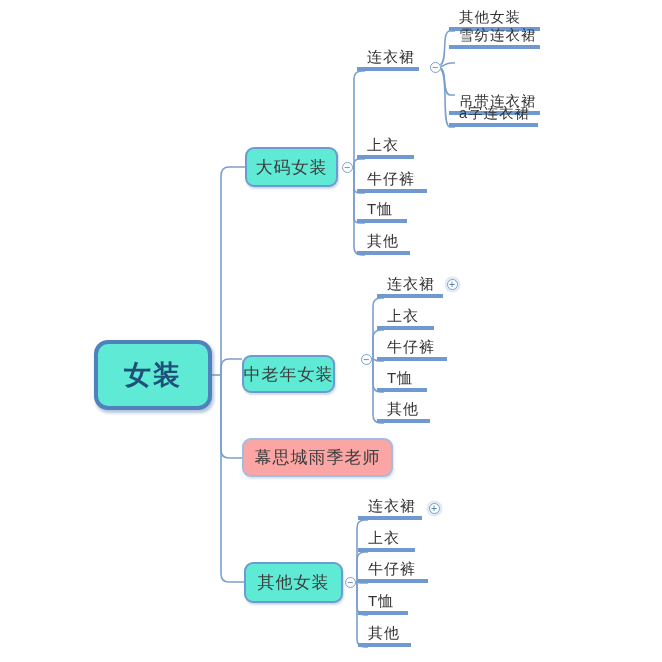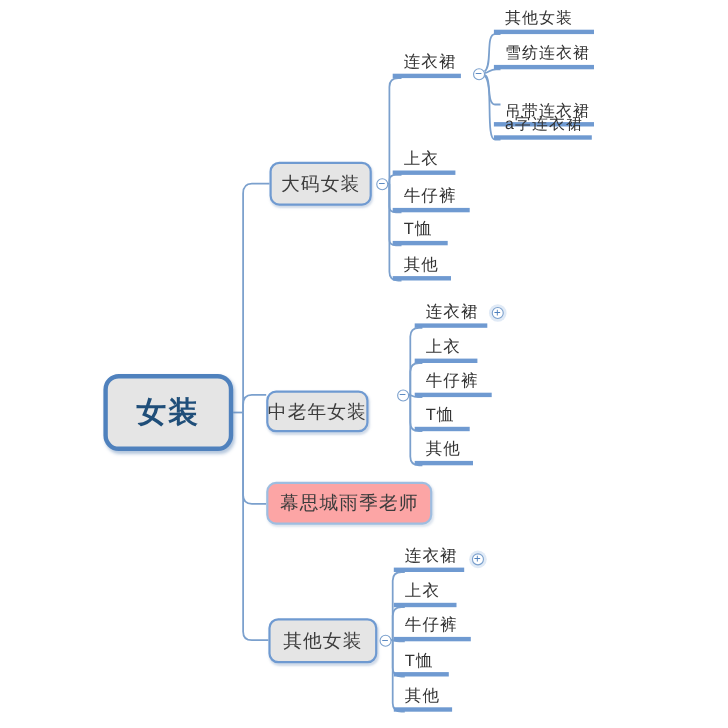--- a/index.html
+++ b/index.html
@@ -5,21 +5,21 @@
   html,body{margin:0;padding:0;background:#fff;}
   #stage{
     position:relative;width:662px;height:662px;background:#ffffff;overflow:hidden;
     font-family:"Liberation Sans","DejaVu Sans",sans-serif;
   }
   #wires{position:absolute;left:0;top:0;width:662px;height:662px;}
   #wires path{fill:none;stroke:#7ba0cd;stroke-width:1.6px;}
 
   .box{
     position:absolute;display:flex;align-items:center;justify-content:center;
-    background:#e5e5e5;border:2px solid #6f9ad1;border-radius:9px;
+    background:#5eead4;border:2px solid #6f9ad1;border-radius:9px;
     color:#3c3c3c;font-size:17px;letter-spacing:1px;
     box-shadow:1px 2px 2px rgba(120,150,190,.35);
     box-sizing:border-box;cursor:default;white-space:nowrap;
   }
   .box.root{
     border:4px solid #4f81bd;border-radius:14px;
     color:#1f4e79;font-size:27px;font-weight:bold;letter-spacing:2px;
     box-shadow:1.5px 2.5px 3px rgba(90,130,180,.45);
   }
   .box.floating{background:#fca5a5;border-color:#9ebde0;box-shadow:1px 1.5px 2px rgba(140,165,200,.3);}
@@ -109,21 +109,21 @@
   <div class="topic" style="left:357px;top:198px;width:50px;">
     <span>T恤</span>
   </div>
   <div class="topic" style="left:357px;top:230px;width:53px;">
     <span>其他</span>
   </div>
 
   <div class="topic small" style="left:449px;top:6px;width:91px;">
     <span>其他女装</span>
   </div>
-  <div class="topic small" style="left:449px;top:38px;width:91px;">
+  <div class="topic small" style="left:449px;top:24px;width:91px;">
     <span>雪纺连衣裙</span>
   </div>
   <div class="topic small" style="left:449px;top:70px;width:91px;margin-top:20px;">
     <span>吊带连衣裙</span>
   </div>
   <div class="topic small" style="left:449px;top:102px;width:89px;">
     <span>a字连衣裙</span>
   </div>
 
   <div class="topic" style="left:377px;top:273px;width:66px;">

